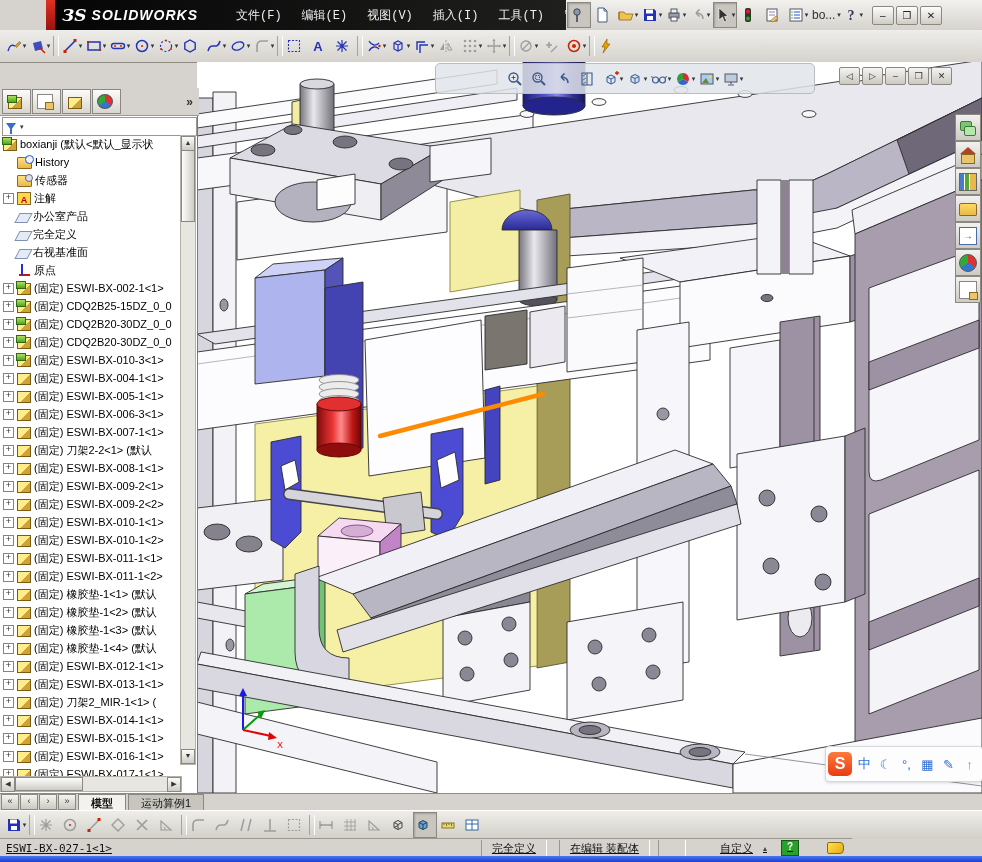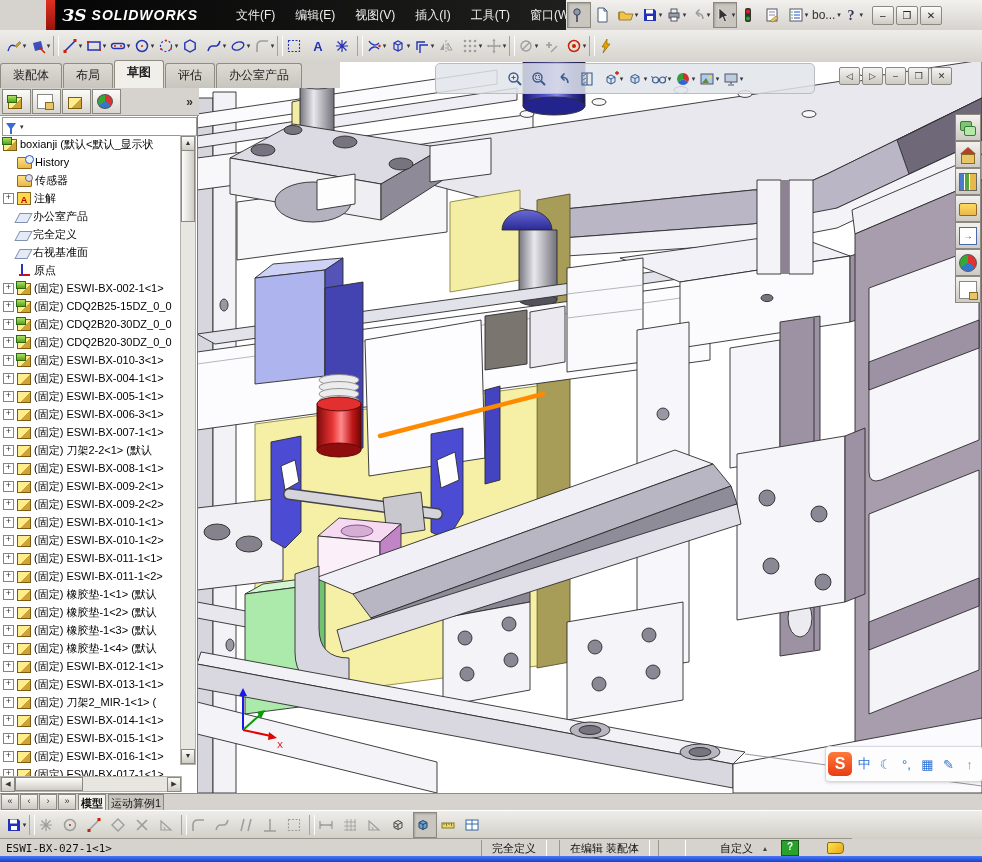--- a/index.html
+++ b/index.html
@@ -5,21 +5,21 @@
   html,body{margin:0;padding:0;background:#555;}
   .appwin{position:relative;width:982px;height:862px;background:#d6d3ce;overflow:hidden;
     font-family:"Liberation Sans","DejaVu Sans",sans-serif;font-size:12px;color:#111;}
   .abs{position:absolute;}
   
   .titlebar{left:0;top:0;width:982px;height:30px;background:linear-gradient(90deg,#050505,#20201f 55%,#3a3a38);display:flex;align-items:center;margin-left:46px;}
   .redstripe{left:0;top:0;width:9px;height:30px;background:linear-gradient(#e03022,#9a130b);}
   .logo{display:flex;align-items:center;margin-left:16px;color:#fff;}
   .logo .l3s{font-family:"DejaVu Serif",serif;font-style:italic;font-weight:bold;font-size:17px;margin-right:5px;}
   .logo .lname{font-weight:bold;letter-spacing:1px;font-size:14px;font-style:italic;}
-  .menus{display:flex;margin-left:28px;}
+  .menus{display:flex;margin-left:28px;font-family:Liberation Mono, monospace;}
   .menu{color:#eee;padding:4px 10px;cursor:default;}
   .tb-right{position:absolute;left:520px;top:0;width:462px;height:30px;background:linear-gradient(#f2f1ee,#d6d3ce);display:flex;align-items:center;border-bottom:1px solid #9a978f;}
   
   .tbi{display:inline-flex;align-items:center;justify-content:center;height:24px;min-width:22px;margin:0 1px;color:#2332b8;}
   .tbi svg{width:16px;height:16px;}
   .tbi .dd{font-size:7px;color:#333;margin-left:1px;}
   .tbi.pressed{border:1px solid #8a887f;background:#c9c6bf;box-shadow:inset 1px 1px 2px #00000033;}
   .tbi.divider{width:4px;min-width:4px;border-left:1px solid #a7a49c;border-right:1px solid #fff;height:20px;}
   .c-blue{color:#2332b8}.c-dis{color:#9d9d9d}.c-red{color:#cc2200}.c-multi{color:#b08000}.c-dark{color:#444}.c-gold{color:#8a7a00}
   .searchbox{color:#333;font-size:12px;margin:0 2px;}
@@ -84,24 +84,24 @@
   .tp-sphere{border-radius:50%;background:conic-gradient(#d33 0 120deg,#37c 0 240deg,#3a3 0);border:1px solid #555;}
   .tp-props{background:#fff;border:1px solid #888;}
   .tp-props::after{content:"";position:absolute;right:-2px;bottom:-2px;width:7px;height:6px;background:#e8c46a;border:1px solid #8a6a20;}
   .imebar{position:absolute;left:628px;top:684px;width:152px;height:34px;background:#fdfdfd;border:1px solid #d8d8e2;border-radius:4px;display:flex;align-items:center;padding:0 2px;box-shadow:0 1px 3px rgba(0,0,0,.15);}
   .imeitem{flex:1;text-align:center;color:#2a6fd6;font-size:13px;}
   .ime-logo{flex:none;width:24px;height:24px;background:linear-gradient(#ff7a3c,#e83c12);border-radius:5px;color:#fff;font-weight:bold;font-size:16px;line-height:24px;margin-right:2px;}
   .ime-orange{color:#f07020;}
   
   .modeltabs{left:0;top:793px;width:982px;height:17px;background:#d6d3ce;border-top:1px solid #8f8c84;display:flex;align-items:flex-end;}
   .navbtn{width:16px;height:14px;background:linear-gradient(#f5f4f1,#ccc9c2);border:1px solid #8a887f;font-size:9px;line-height:12px;text-align:center;color:#333;margin:0 0 1px 1px;}
-  .mtab{height:15px;padding:1px 2px 0;border:1px solid #8a887f;border-bottom:none;background:#c8c5be;font-size:11px;margin-left:2px;}
+  .mtab{height:15px;padding:1px 12px 0;border:1px solid #8a887f;border-bottom:none;background:#c8c5be;font-size:11px;margin-left:2px;}
   .mtab.active{background:#f4f2ec;font-weight:bold;}
   .bottombar{left:0;top:810px;width:982px;height:28px;background:linear-gradient(#eeede9,#d2cfc8);border-top:1px solid #fff;display:flex;align-items:center;padding-left:4px;}
-  .statusbar{left:0;top:838px;width:852px;height:18px;background:#d6d3ce;border-top:1px solid #9a978f;display:flex;align-items:center;font-size:11px;}
+  .statusbar{left:0;top:838px;width:852px;height:18px;background:#d6d3ce;border-top:1px solid #9a978f;display:flex;align-items:center;font-size:11px;text-decoration:underline;}
   .stleft{margin-left:6px;font-family:"DejaVu Sans Mono",monospace;font-size:11px;}
   .stfield{border-left:1px solid #9a978f;border-right:1px solid #fff;padding:1px 10px;height:14px;}
   .sthelp{width:16px;height:14px;background:#2aa12a;color:#fff;font-weight:bold;font-size:10px;text-align:center;border:1px solid #145a14;margin-left:14px;}
   .sttag{width:15px;height:10px;background:linear-gradient(135deg,#ffe24a,#e8a818);border:1px solid #8a6a10;border-radius:2px 4px 4px 2px;margin-left:28px;margin-right:8px;}
   .blueedge{left:0;top:856px;width:982px;height:6px;background:linear-gradient(#4a78f2,#1b3fd0);}
   .hidden-defs{position:absolute;width:0;height:0;overflow:hidden;}
 </style>
 </head>
 <body>
 
@@ -915,28 +915,20 @@
     <span class="imeitem ime-logo">S</span>
         <span class="imeitem">中</span>
         <span class="imeitem">☾</span>
         <span class="imeitem">°,</span>
         <span class="imeitem">▦</span>
         <span class="imeitem">✎</span>
         <span class="imeitem ime-orange">↑</span>
       </div>
   </div>
 
-  <div class="abs cmdtabs">
-
-  <span class="ctab">装配体</span>
-      <span class="ctab">布局</span>
-      <span class="ctab active">草图</span>
-      <span class="ctab">评估</span>
-      <span class="ctab">办公室产品</span>
-    </div>
 
   <div class="abs panel">
     <div class="ptabs">
       <span style="display:flex;">
 
       <span class="ptab">
           <span class="ti icn-asm"></span>
         </span>
           <span class="ptab">
           <span class="ti tp-props"></span>

